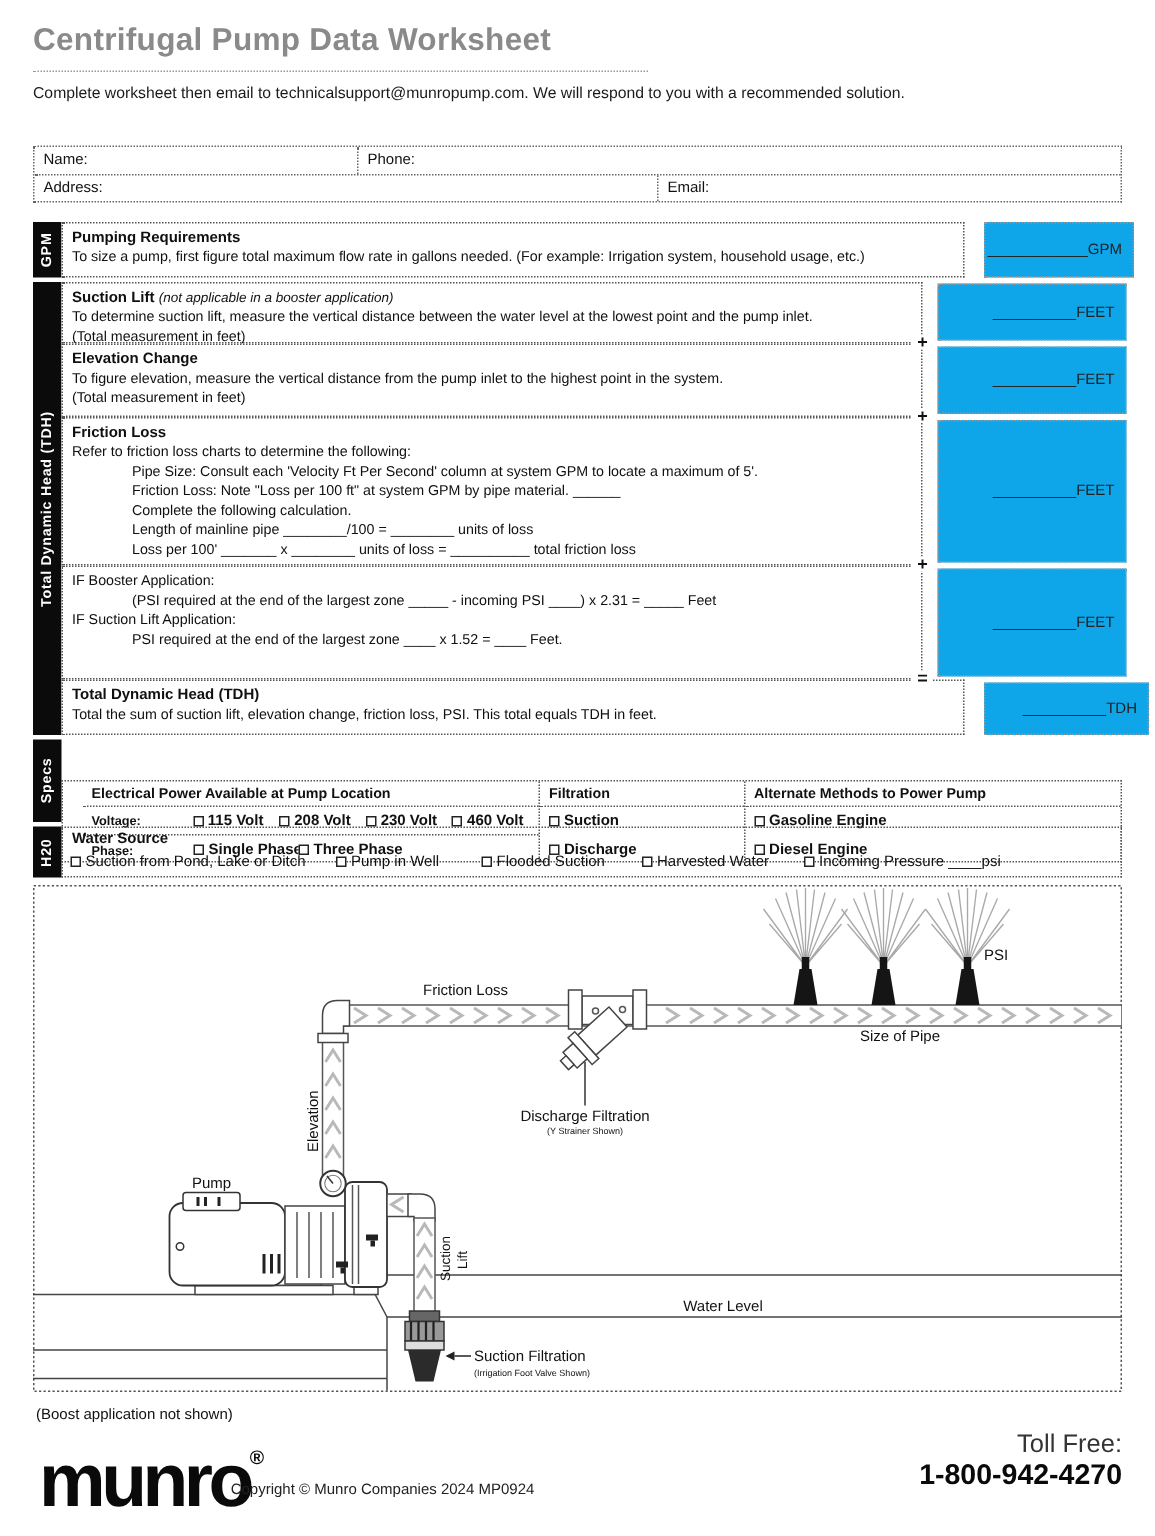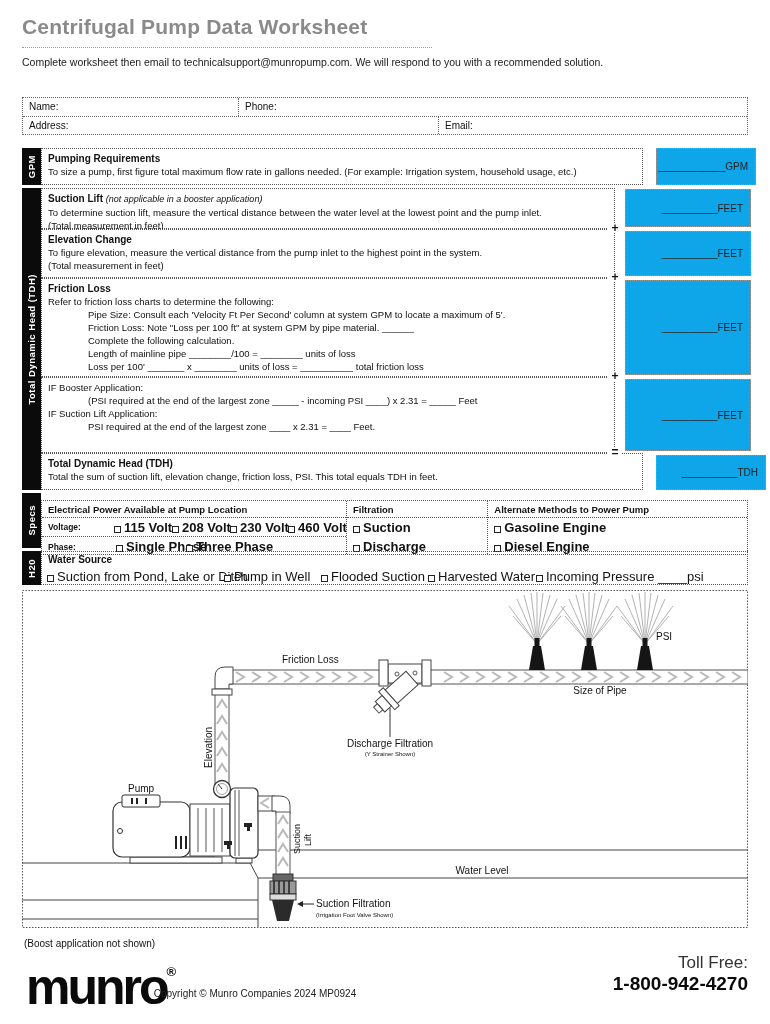--- a/index.html
+++ b/index.html
@@ -22,23 +22,23 @@
 
   .sec { left:41px; border:1px dotted #555; background:#fff; padding:3px 6px; font-size:9.5px; line-height:13px; color:#101010; }
   .sec .t { font-weight:bold; font-size:10px; }
   .sec .it { font-style:italic; font-weight:normal; font-size:9px; }
   .ind { padding-left:40px; }
 
   .ans { background:#0ea5e9; border:1px dotted #999; display:flex; align-items:center; justify-content:flex-end; padding-right:7px; font-size:10px; color:#222;margin-left:10px; }
   .op { left:608px; width:14px; text-align:center; font-size:12px; font-weight:bold; line-height:10px; background:#fff; z-index:5; }
 
   .cb { display:inline-block; width:7px; height:7px; border:1px solid #222; margin-right:3px; vertical-align:-1px; background:#fff; }
-  .cbi { white-space:nowrap; font-size:13px; }
-
-  .specs { left:41px; top:500px; width:707px; height:55px; border:1px dotted #555; display:flex; }
+  .cbi { white-space:nowrap; font-size:10px; }
+
+  .specs { left:41px; top:520px; width:707px; height:55px; border:1px dotted #555; display:flex;padding-left:13px; }
   .col { height:100%; }
   .col + .col { border-left:1px dotted #555; }
   .col .hdr { height:17px; border-bottom:1px dotted #555; font-size:9.5px; font-weight:bold; padding:3px 0 0 6px; }
   .col .r { height:19px; display:flex; align-items:center; padding-left:6px; font-size:8.5px;font-weight:bold; }
   .col1 { width:304px; } .col2 { width:142px; } .col3 { width:261px; }
   .col1 .r1 { border-bottom:1px dotted #555; }
   .rlabel { width:68px; font-size:8.5px; }
   .col1 .cbi { width:58px; }
 
   .h2o { left:41px; top:551px; width:707px; height:34px; border:1px dotted #555; }
@@ -111,21 +111,21 @@
   <div class="ind">Friction Loss: Note "Loss per 100 ft" at system GPM by pipe material. ______</div>
   <div class="ind">Complete the following calculation.</div>
   <div class="ind">Length of mainline pipe ________/100 = ________ units of loss</div>
   <div class="ind">Loss per 100' _______ x ________ units of loss = __________ total friction loss</div>
 </div>
 
 <div class="abs sec" style="top:377px;width:574px;height:76px">
   <div>IF Booster Application:</div>
   <div class="ind">(PSI required at the end of the largest zone _____ - incoming PSI ____) x 2.31 = _____ Feet</div>
   <div>IF Suction Lift Application:</div>
-  <div class="ind">PSI required at the end of the largest zone ____ x 2.31 = ____ Feet.</div>
+  <div class="ind">PSI required at the end of the largest zone ____ x 1.52 = ____ Feet.</div>
 </div>
 
 <div class="abs sec" style="top:453px;width:602px;height:37px">
   <div class="t">Total Dynamic Head (TDH)</div>
   <div>Total the sum of suction lift, elevation change, friction loss, PSI. This total equals TDH in feet.</div>
 </div>
 
 <div class="abs ans" style="left:646px;top:148px;width:100px;height:37px">____________GPM</div>
 <div class="abs ans" style="left:615px;top:189px;width:126px;height:38px">__________FEET</div>
 <div class="abs ans" style="left:615px;top:231px;width:126px;height:45px">__________FEET</div>

